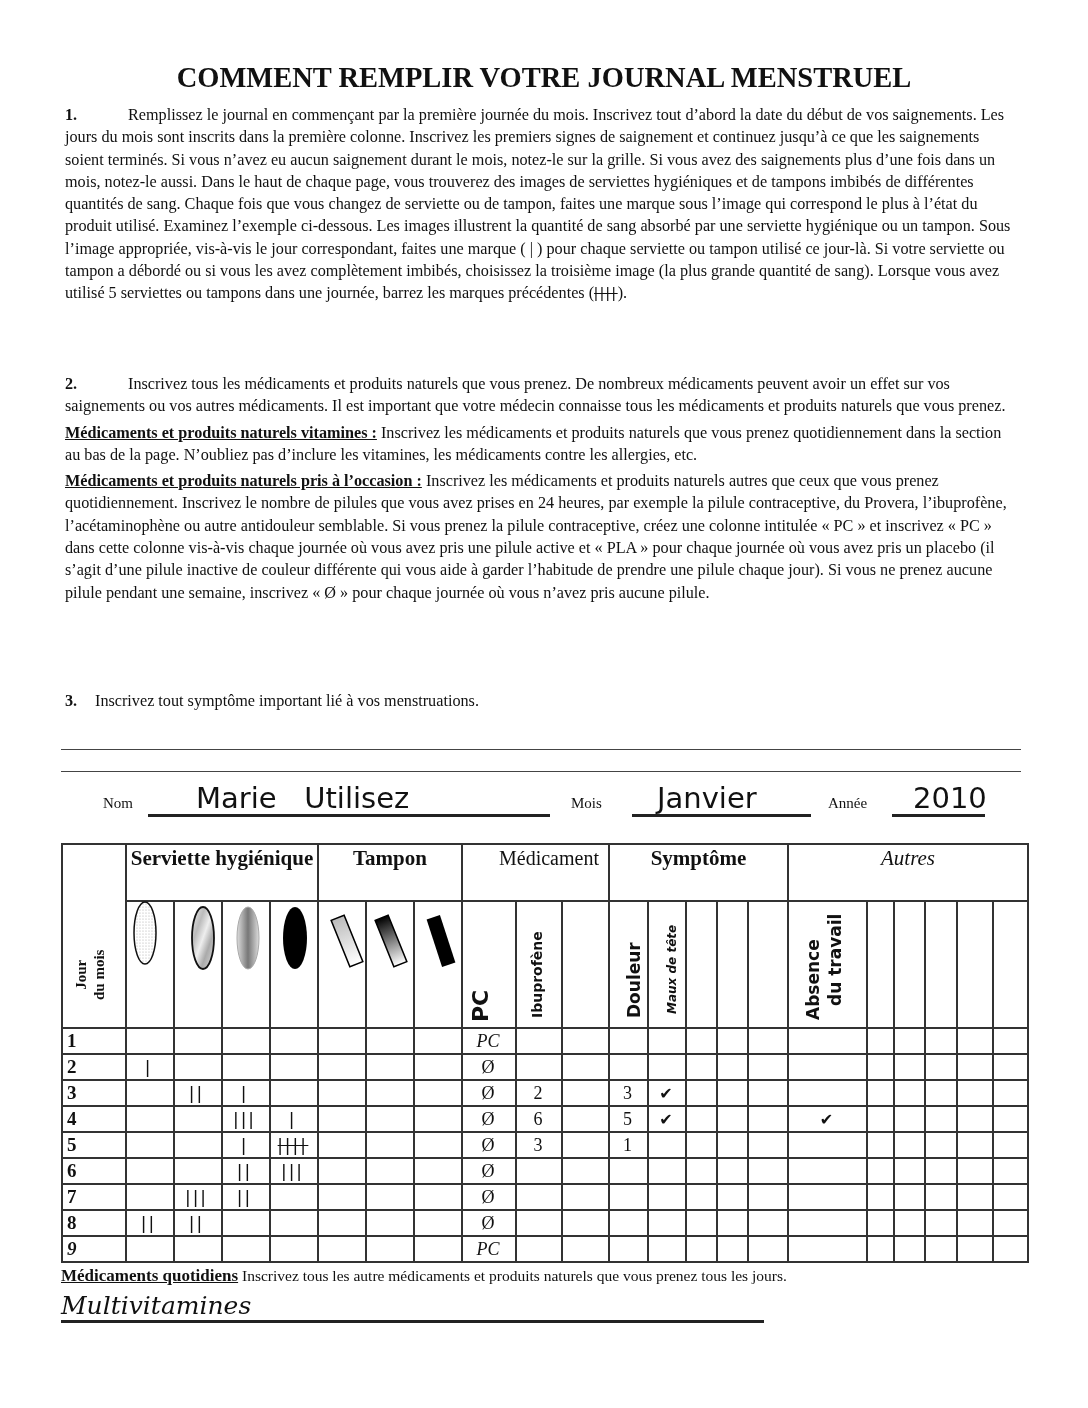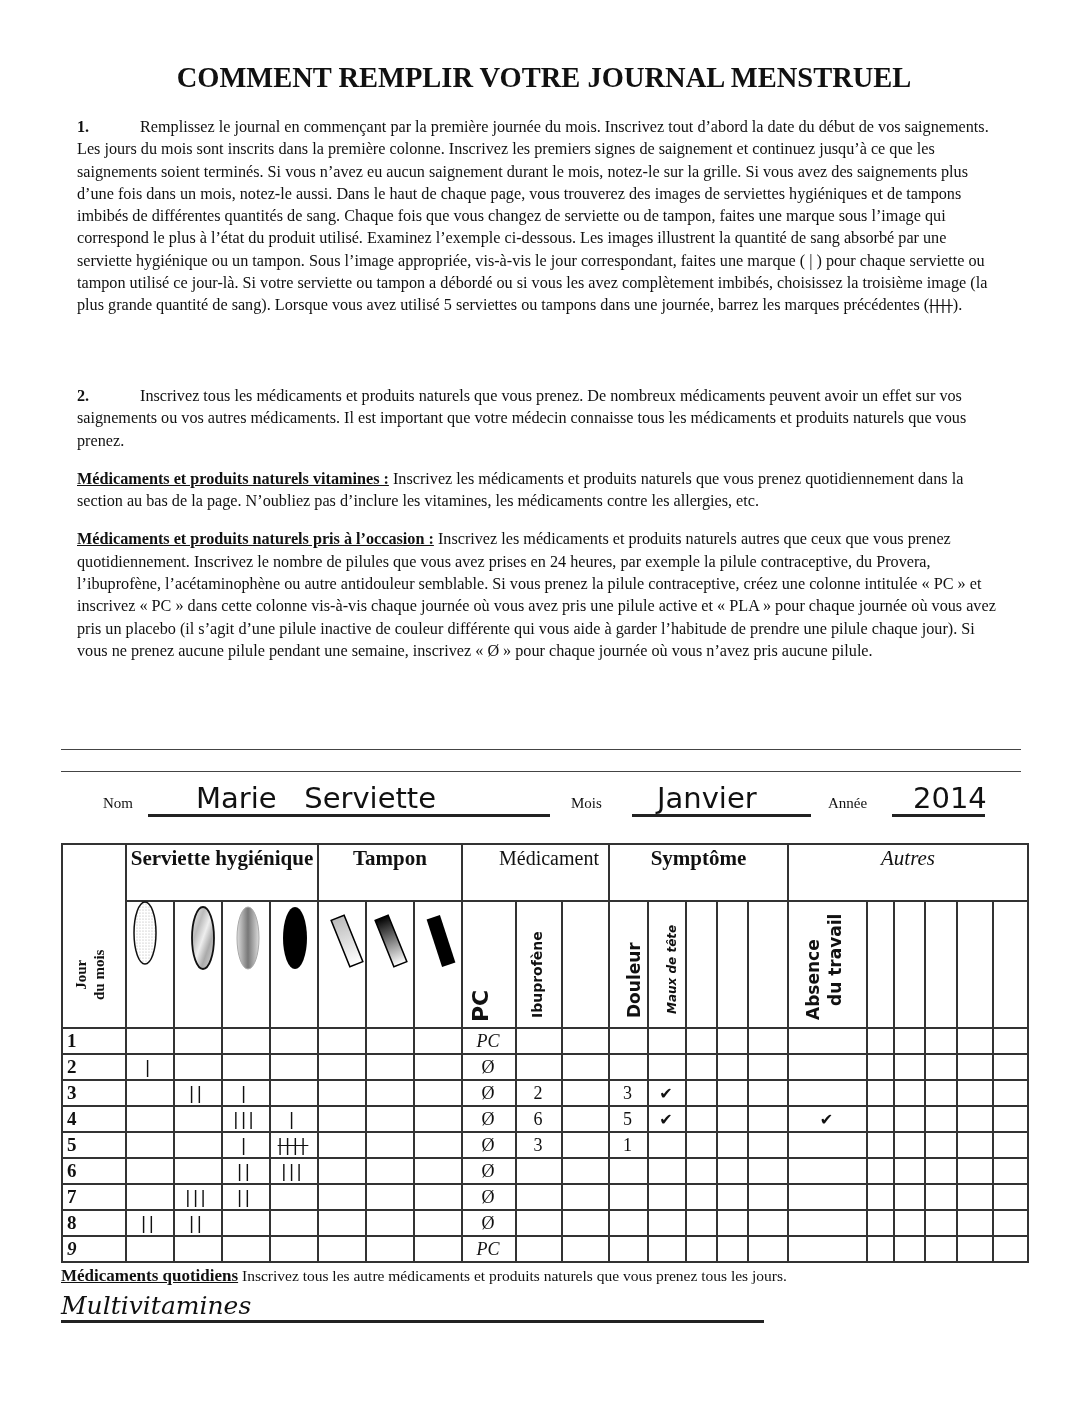--- a/index.html
+++ b/index.html
@@ -2,21 +2,21 @@
 <html><head>
 <meta charset="utf-8">
 <style>
   html, body { margin: 0; padding: 0; background: #ffffff; }
   body { width: 1088px; height: 1408px; position: relative; overflow: hidden;
          font-family: "Liberation Serif", serif; color: #111; }
   .abs { position: absolute; }
   .title { left: 0; width: 1088px; top: 60px; text-align: center; font-weight: bold;
            font-size: 28.5px; letter-spacing: 0px; line-height: 36px; }
   .para { left: 61px; width: 960px; font-size: 16.2px; line-height: 22.3px; text-align: left; }
-  .para p { margin: 16px; }
+  .para p { margin: 4px; }
   .num { font-weight: bold; display: inline-block; width: 63px; }
   .num3 { font-weight: bold; display: inline-block; width: 30px; }
   .uh { font-weight: bold; text-decoration: underline; }
   .rule { left: 61px; width: 960px; height: 0; border-top: 1.5px solid #444; }
   .hand { font-family: "DejaVu Sans", sans-serif; }
   .lbl { font-size: 15px; }
   .fieldline { border-bottom: 3px solid #222; height: 0; }
   .fieldval { font-family: "DejaVu Sans", sans-serif; font-size: 29px; line-height: 30px; }
   .vline { position: absolute; width: 0; border-left: 2px solid #333; }
   .hline { position: absolute; height: 0; border-top: 2px solid #333; }
@@ -43,36 +43,37 @@
   <p><span class="num">1.</span><span>Remplissez le journal en commençant par la première journée du mois. Inscrivez tout d’abord la date du début de vos saignements. Les jours du mois sont inscrits dans la première colonne. Inscrivez les premiers signes de saignement et continuez jusqu’à ce que les saignements soient terminés. Si vous n’avez eu aucun saignement durant le mois, notez-le sur la grille. Si vous avez des saignements plus d’une fois dans un mois, notez-le aussi. Dans le haut de chaque page, vous trouverez des images de serviettes hygiéniques et de tampons imbibés de différentes quantités de sang. Chaque fois que vous changez de serviette ou de tampon, faites une marque sous l’image qui correspond le plus à l’état du produit utilisé. Examinez l’exemple ci-dessous. Les images illustrent la quantité de sang absorbé par une serviette hygiénique ou un tampon. Sous l’image appropriée, vis-à-vis le jour correspondant, faites une marque ( | ) pour chaque serviette ou tampon utilisé ce jour-là. Si votre serviette ou tampon a débordé ou si vous les avez complètement imbibés, choisissez la troisième image (la plus grande quantité de sang). Lorsque vous avez utilisé 5 serviettes ou tampons dans une journée, barrez les marques précédentes (</span><span class="tally strike" style="font-size:15px;letter-spacing:2px;">||||</span><span>).</span></p>
 </div>
 
 <div class="abs para" style="top:369px;">
   <p><span class="num">2.</span><span>Inscrivez tous les médicaments et produits naturels que vous prenez. De nombreux médicaments peuvent avoir un effet sur vos saignements ou vos autres médicaments. Il est important que votre médecin connaisse tous les médicaments et produits naturels que vous prenez.</span></p>
   <p><span class="uh">Médicaments et produits naturels vitamines :</span><span> Inscrivez les médicaments et produits naturels que vous prenez quotidiennement dans la section au bas de la page. N’oubliez pas d’inclure les vitamines, les médicaments contre les allergies, etc.</span></p>
   <p><span class="uh">Médicaments et produits naturels pris à l’occasion :</span><span> Inscrivez les médicaments et produits naturels autres que ceux que vous prenez quotidiennement. Inscrivez le nombre de pilules que vous avez prises en 24 heures, par exemple la pilule contraceptive, du Provera, l’ibuprofène, l’acétaminophène ou autre antidouleur semblable. Si vous prenez la pilule contraceptive, créez une colonne intitulée « PC » et inscrivez « PC » dans cette colonne vis-à-vis chaque journée où vous avez pris une pilule active et « PLA » pour chaque journée où vous avez pris un placebo (il s’agit d’une pilule inactive de couleur différente qui vous aide à garder l’habitude de prendre une pilule chaque jour). Si vous ne prenez aucune pilule pendant une semaine, inscrivez « Ø » pour chaque journée où vous n’avez pris aucune pilule.</span></p>
 </div>
 
 <div class="abs para" style="top:686px;">
+  <p><span class="num3">3.</span><span>Inscrivez tout symptôme important lié à vos menstruations.</span></p>
 </div>
 
 <div class="abs rule" style="top:749px;"></div>
 <div class="abs rule" style="top:771px;"></div>
 
 <div class="abs lbl" style="left:103px; top:795px;">Nom</div>
 <div class="abs fieldline" style="left:148px; top:814px; width:402px;"></div>
-<div class="abs fieldval" style="left:196px; top:783px; white-space:pre;">Marie   Serviette</div>
+<div class="abs fieldval" style="left:196px; top:783px; white-space:pre;">Marie   Utilisez</div>
 
 <div class="abs lbl" style="left:571px; top:795px;">Mois</div>
 <div class="abs fieldline" style="left:632px; top:814px; width:179px;"></div>
 <div class="abs fieldval" style="left:657px; top:783px;text-align:right;">Janvier</div>
 
 <div class="abs lbl" style="left:828px; top:795px;">Année</div>
 <div class="abs fieldline" style="left:892px; top:814px; width:93px;"></div>
-<div class="abs fieldval" style="left:913px; top:783px;">2014</div>
+<div class="abs fieldval" style="left:913px; top:783px;">2010</div>
 
 <div>
 
   <div class="hline" style="left:61px; top:843px; width:966px;"></div>
   <div class="hline" style="left:125px; top:900px; width:902px;"></div>
   <div class="hline" style="left:61px; top:1027px; width:966px;"></div>
   <div class="hline" style="left:61px; top:1053px; width:966px;"></div>
   <div class="hline" style="left:61px; top:1079px; width:966px;"></div>
   <div class="hline" style="left:61px; top:1105px; width:966px;"></div>
   <div class="hline" style="left:61px; top:1131px; width:966px;"></div>

